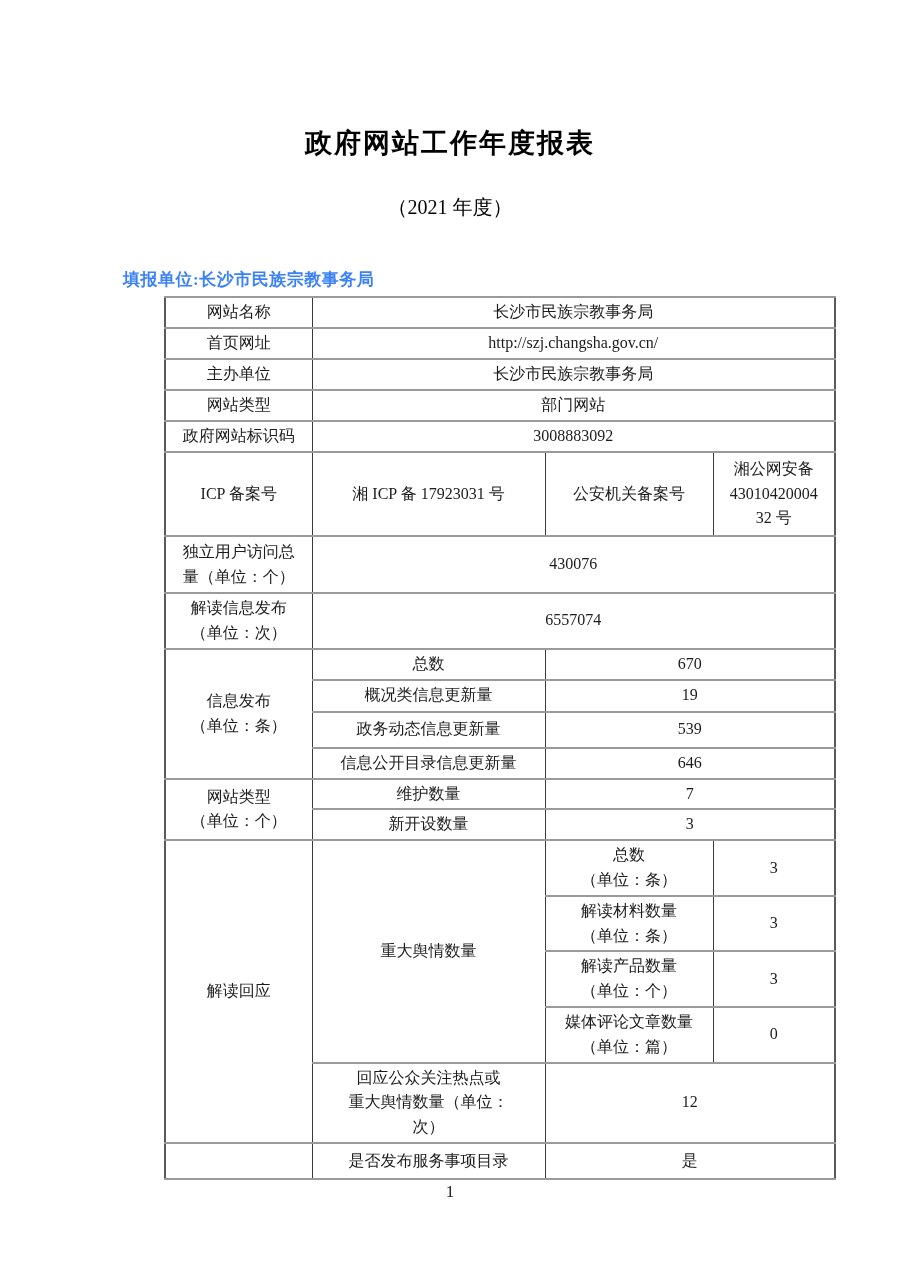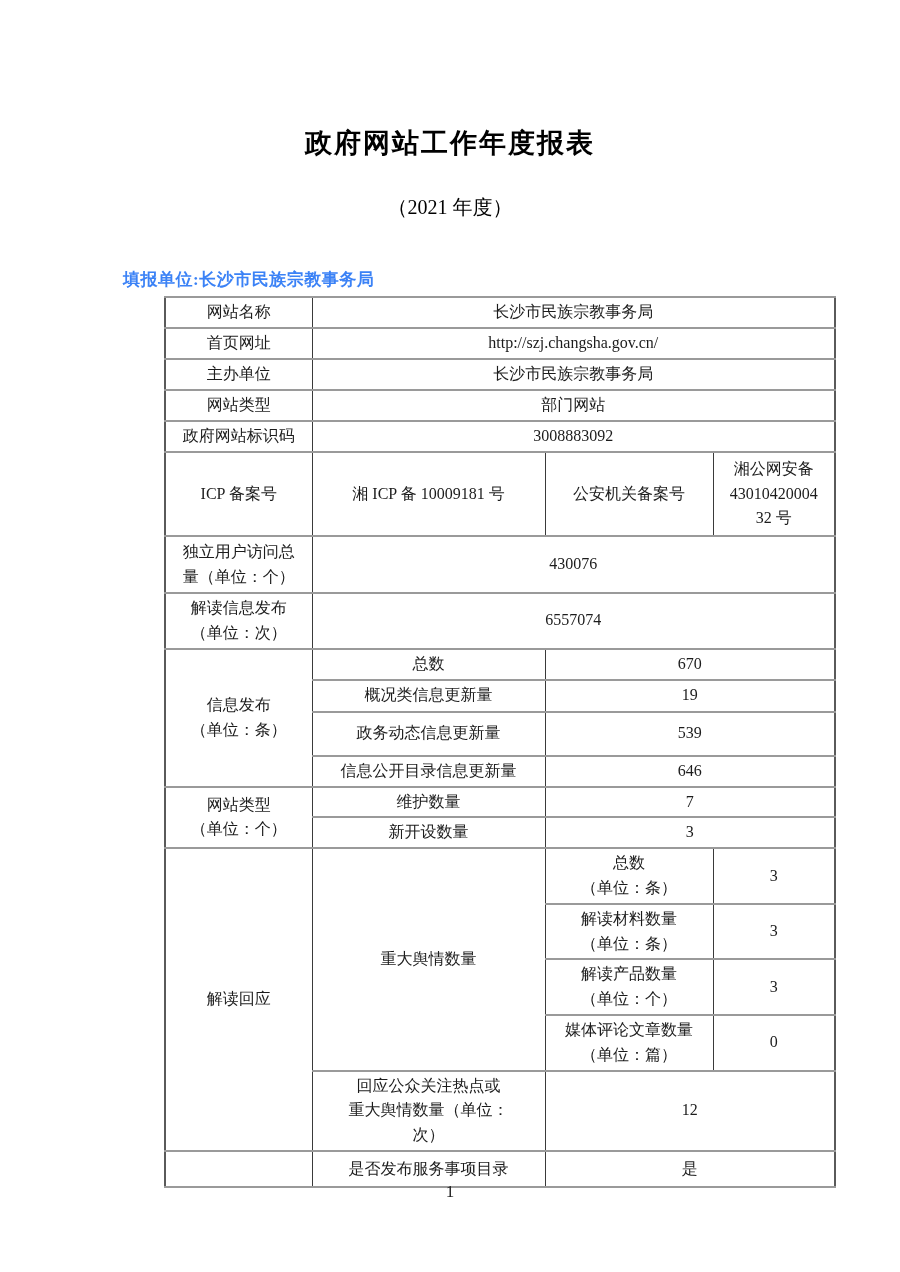--- a/index.html
+++ b/index.html
@@ -102,21 +102,21 @@
       <td>网站类型</td>
       <td colspan="3">部门网站</td>
     </tr>
     <tr style="height:31px">
       <td>政府网站标识码</td>
       <td colspan="3">3008883092</td>
     </tr>
 
     <tr style="height:84px">
       <td>ICP 备案号</td>
-      <td>湘 ICP 备 10009181 号</td>
+      <td>湘 ICP 备 17923031 号</td>
       <td>公安机关备案号</td>
       <td>湘公网安备
 43010420004
 32 号</td>
     </tr>
 
     <tr style="height:57px">
       <td>独立用户访问总
 量（单位：个）</td>
       <td colspan="3">430076</td>
@@ -130,21 +130,21 @@
     <tr style="height:31px">
       <td rowspan="4">信息发布
 （单位：条）</td>
       <td>总数</td>
       <td colspan="2">670</td>
     </tr>
     <tr style="height:32px">
       <td>概况类信息更新量</td>
       <td colspan="2">19</td>
     </tr>
-    <tr style="height:44px">
+    <tr style="height:36px">
       <td>政务动态信息更新量</td>
       <td colspan="2">539</td>
     </tr>
     <tr style="height:31px">
       <td>信息公开目录信息更新量</td>
       <td colspan="2">646</td>
     </tr>
 
     <tr style="height:30px">
       <td rowspan="2">网站类型

